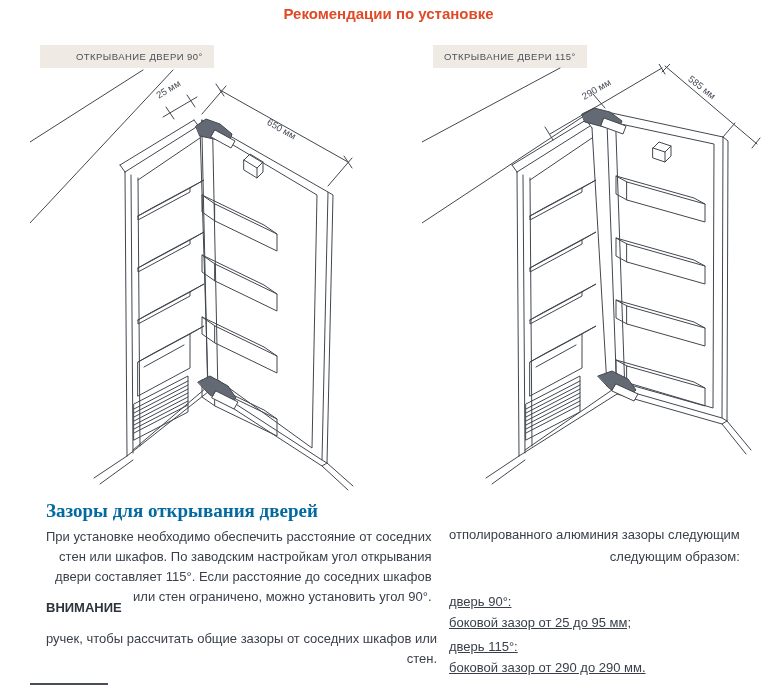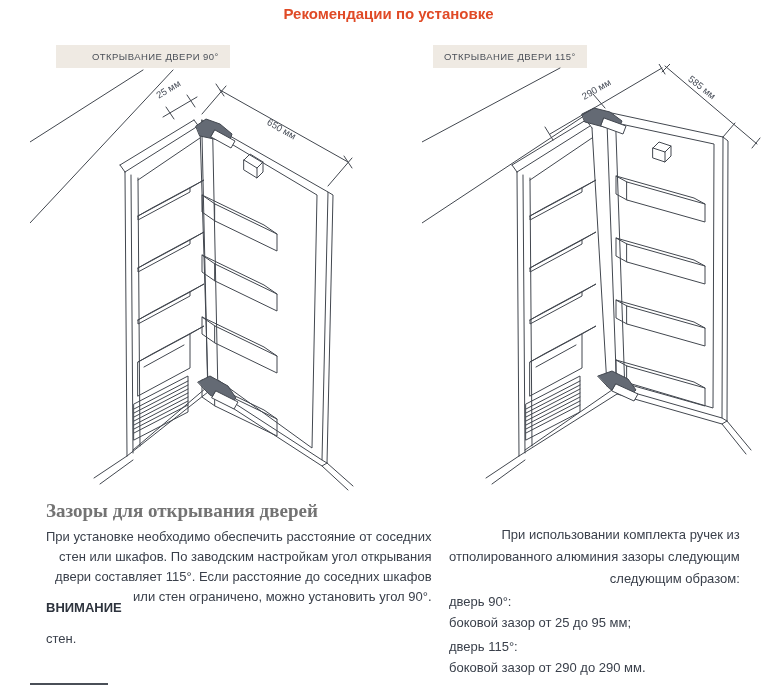--- a/index.html
+++ b/index.html
@@ -2,36 +2,36 @@
 <html><head>
 <meta charset="utf-8">
 <style>
   html,body{margin:0;padding:0;background:#fff;}
   #page{position:relative;width:777px;height:686px;background:#fff;overflow:hidden;
         font-family:"Liberation Sans",sans-serif;}
   .page-title{position:absolute;top:5px;left:0;width:777px;text-align:center;
         font-size:15px;font-weight:700;color:#e04a26;}
   .badge{position:absolute;background:#efeae3;color:#4b5058;font-size:9.5px;
         letter-spacing:.45px;padding:6px 11px;white-space:nowrap;}
-  .badge-left{left:56px;top:45px;padding-left:36px;}
+  .badge-left{left:40px;top:45px;padding-left:36px;}
   .badge-right{left:433px;top:45px;text-align:right;}
   .fig{position:absolute;}
   .fig-left{left:30px;top:64px;}
   .fig-right{left:422px;top:64px;}
   .dim-label{font-size:9.5px;fill:#454b56;font-family:"Liberation Sans",sans-serif;}
   .txtline{white-space:nowrap;text-align:right;}
   .left-text{position:absolute;left:46px;top:500px;width:392px;}
   .left-heading{position:absolute;left:0;top:0;font-family:"Liberation Serif",serif;
-        font-size:19px;font-weight:700;color:#737373;white-space:nowrap;}
+        font-size:19px;font-weight:700;color:#0369a1;white-space:nowrap;}
   .left-para{position:absolute;left:0;top:27px;font-size:13px;color:#3a404b;line-height:20px;}
   .attention-title{position:absolute;left:0;top:100px;font-size:13px;font-weight:700;color:#2d333d;}
   .attention-para{position:absolute;left:0;top:129px;font-size:13px;color:#3a404b;line-height:20px;}
   .right-text{position:absolute;left:449px;top:524px;width:310px;font-size:13px;color:#3a404b;}
   .right-intro{position:absolute;left:0;top:0;line-height:22px;}
-  .case-line{position:absolute;left:0;white-space:nowrap;}
+  .case-line{position:absolute;left:0;white-space:nowrap;text-decoration:underline;}
   .divider-stub{position:absolute;left:30px;top:683px;width:78px;height:2px;background:#4a4f57;}
 </style>
 </head>
 <body>
 
 <div id="page">
 
   <div class="page-title">Рекомендации по установке</div>
 
   <div class="badge badge-left">ОТКРЫВАНИЕ ДВЕРИ 90°</div>
@@ -236,27 +236,27 @@
   <div class="left-text">
     <div class="left-heading">Зазоры для открывания дверей</div>
     <div class="left-para">
       <div class="txtline">При установке необходимо обеспечить расстояние от соседних</div>
       <div class="txtline">стен или шкафов. По заводским настройкам угол открывания</div>
       <div class="txtline">двери составляет 115°. Если расстояние до соседних шкафов</div>
       <div class="txtline">или стен ограничено, можно установить угол 90°.</div>
     </div>
     <div class="attention-title">ВНИМАНИЕ</div>
     <div class="attention-para">
+      <div class="txtline">ручек, чтобы рассчитать общие зазоры от соседних шкафов или</div>
       <div class="txtline">стен.</div>
     </div>
   </div>
 
   <div class="right-text">
     <div class="right-intro">
-      <div class="txtline">При использовании комплекта ручек из</div>
       <div class="txtline">отполированного алюминия зазоры следующим</div>
       <div class="txtline">следующим образом:</div>
     </div>
     <div class="case-line" style="top:70px">дверь 90°:</div>
     <div class="case-line" style="top:91px">боковой зазор от 25 до 95 мм;</div>
     <div class="case-line" style="top:115px">дверь 115°:</div>
     <div class="case-line" style="top:136px">боковой зазор от 290 до 290 мм.</div>
   </div>
 
   <div class="divider-stub"></div>

